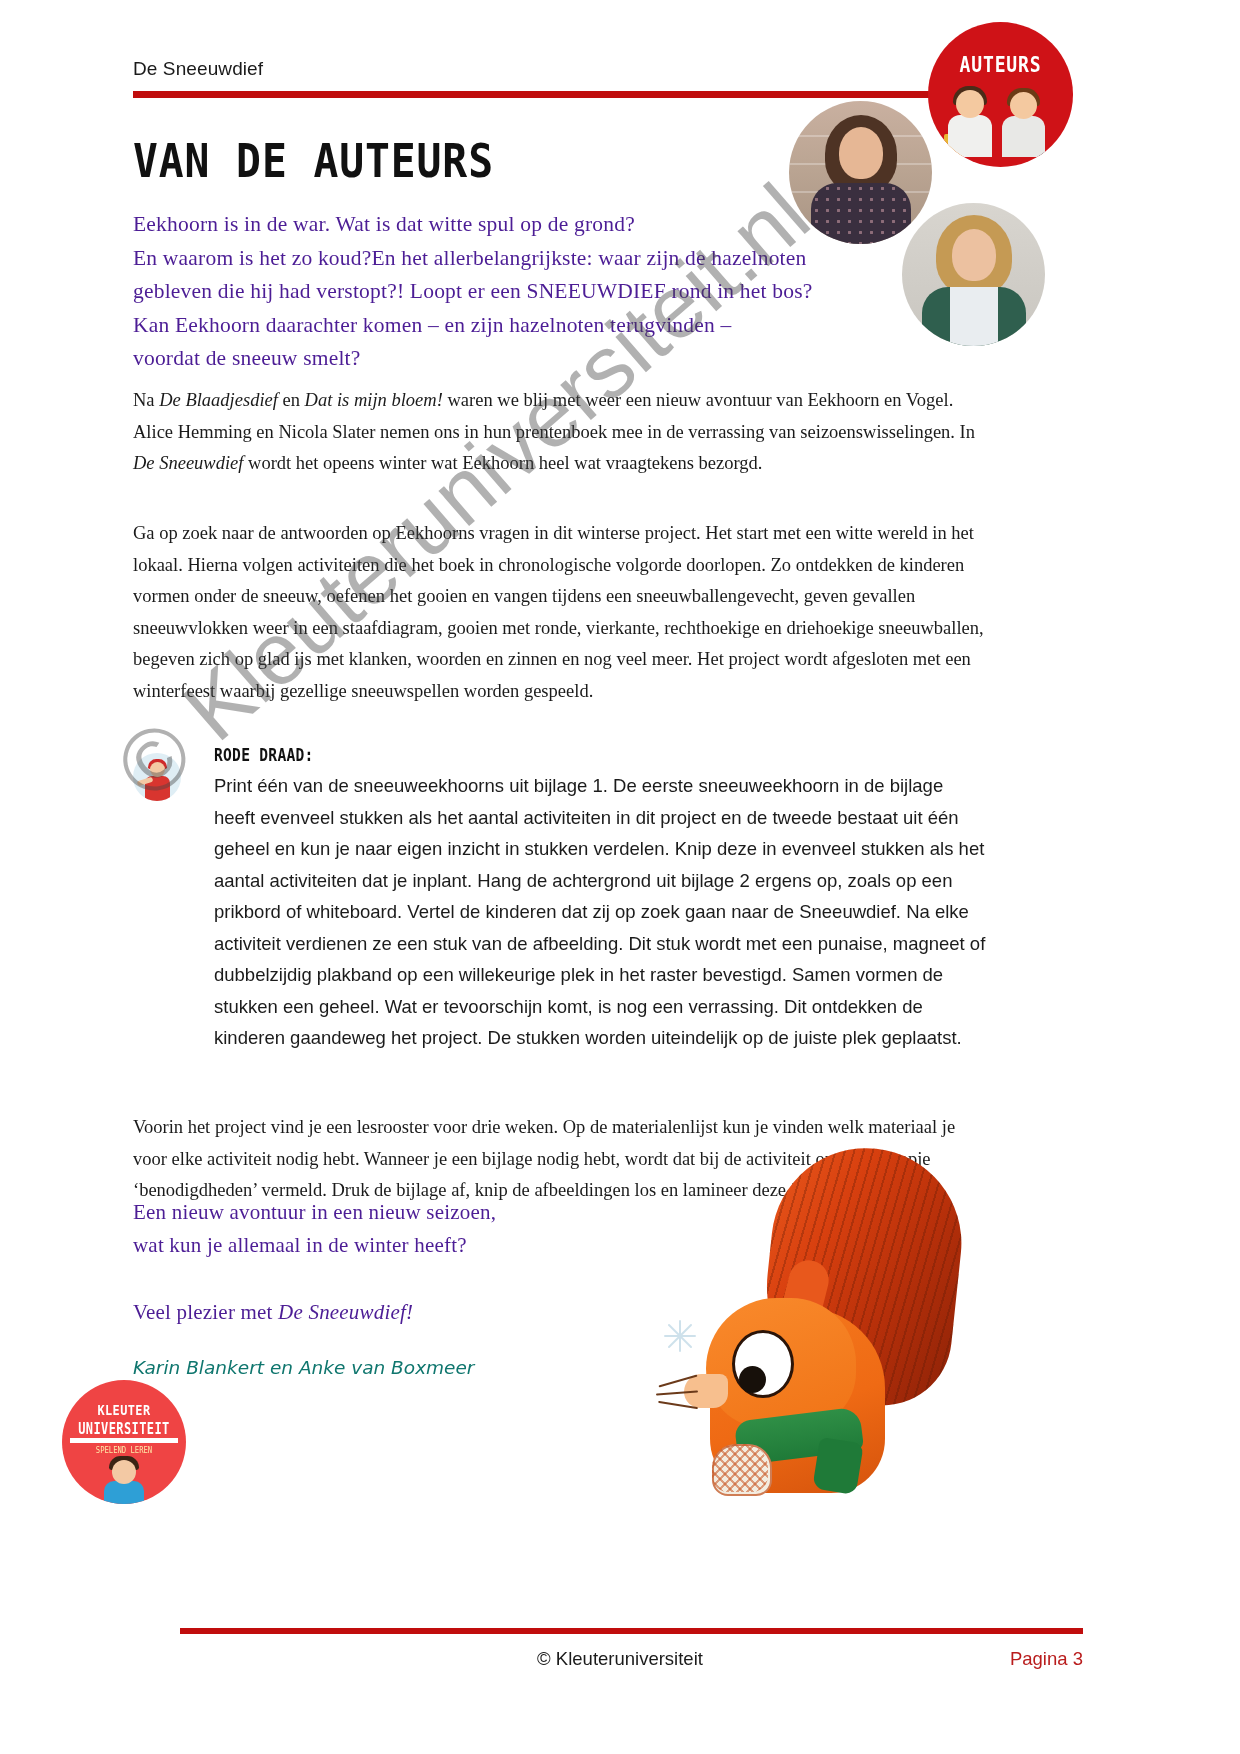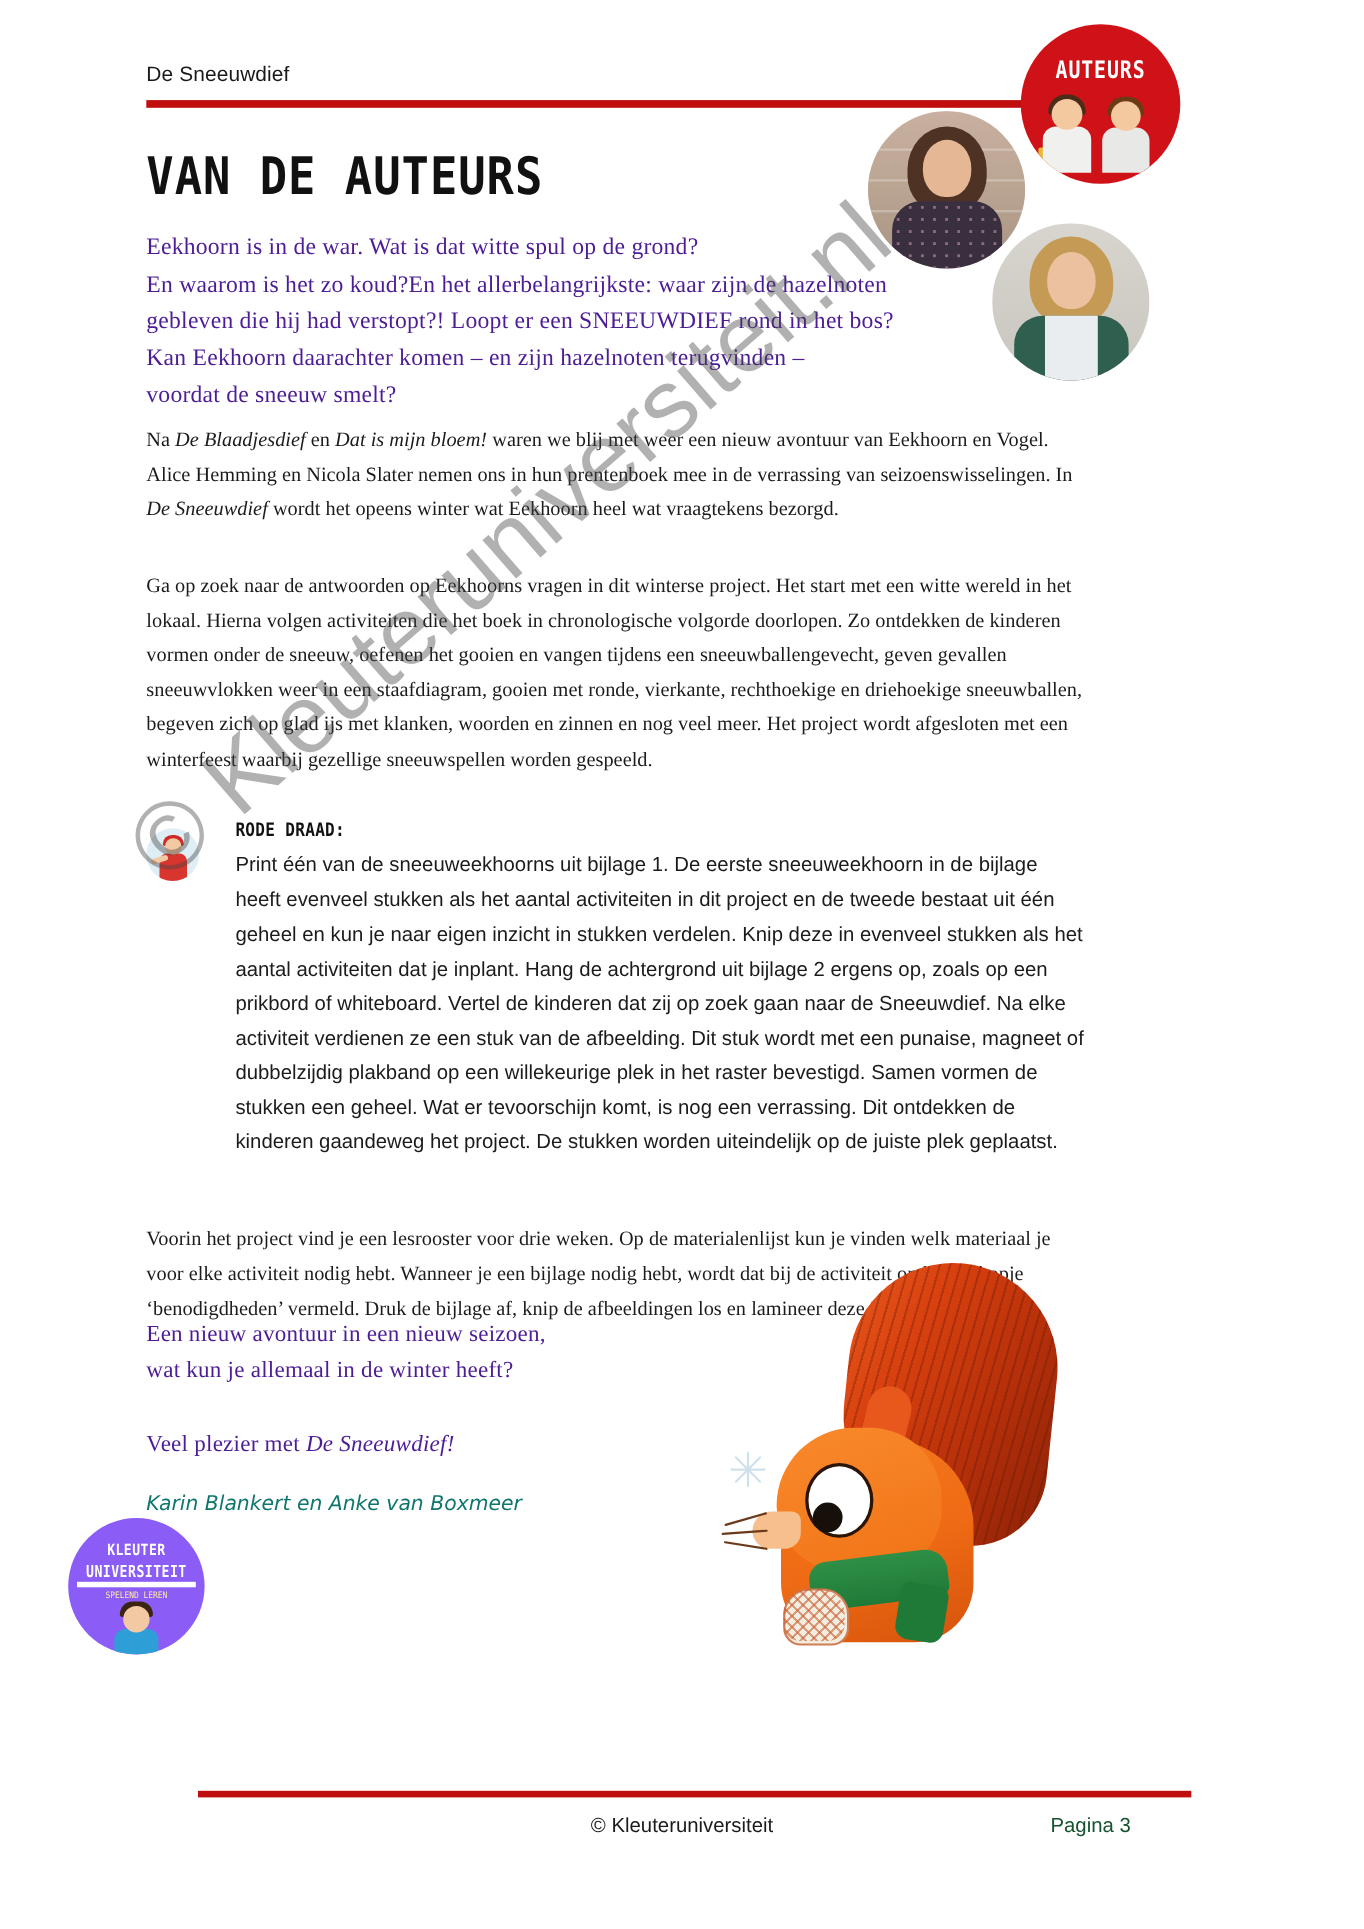--- a/index.html
+++ b/index.html
@@ -213,26 +213,26 @@
     white-space:nowrap;font-weight:400;
   }
 
   
   .footer-rule{position:absolute;left:180px;top:1628px;width:903px;height:6px;background:#c00d0d;}
   .footer-center{
     position:absolute;left:0;top:1648px;width:1240px;text-align:center;
     font-size:18.5px;color:#1b1b1b;
   }
   .footer-page{
-    position:absolute;left:900px;top:1648px;width:183px;text-align:center;
-    font-size:18.5px;color:#14532d;
+    position:absolute;left:900px;top:1648px;width:183px;text-align:right;
+    font-size:18.5px;color:#b91c1c;
   }
   .footer-logo{
     position:absolute;left:62px;top:1380px;width:124px;height:124px;border-radius:50%;
-    background:#8b5cf6;overflow:hidden;
+    background:#ef4444;overflow:hidden;
   }
   .fl-line1,.fl-line2{
     position:absolute;left:0;width:124px;text-align:center;color:#fff;font-weight:bold;
     font-family:"DejaVu Sans Mono", monospace;letter-spacing:.5px;
   }
   .fl-line1{top:22px;font-size:14px;transform:scaleX(.85);}
   .fl-line2{top:40px;font-size:15px;transform:scaleX(.8);}
   .fl-band{position:absolute;left:8px;top:58px;width:108px;height:5px;background:#ffffff;}
   .fl-sub{position:absolute;left:0;top:66px;width:124px;text-align:center;color:#ffe9a8;font-size:8px;
     font-family:"DejaVu Sans Mono", monospace;transform:scaleX(.9);}

